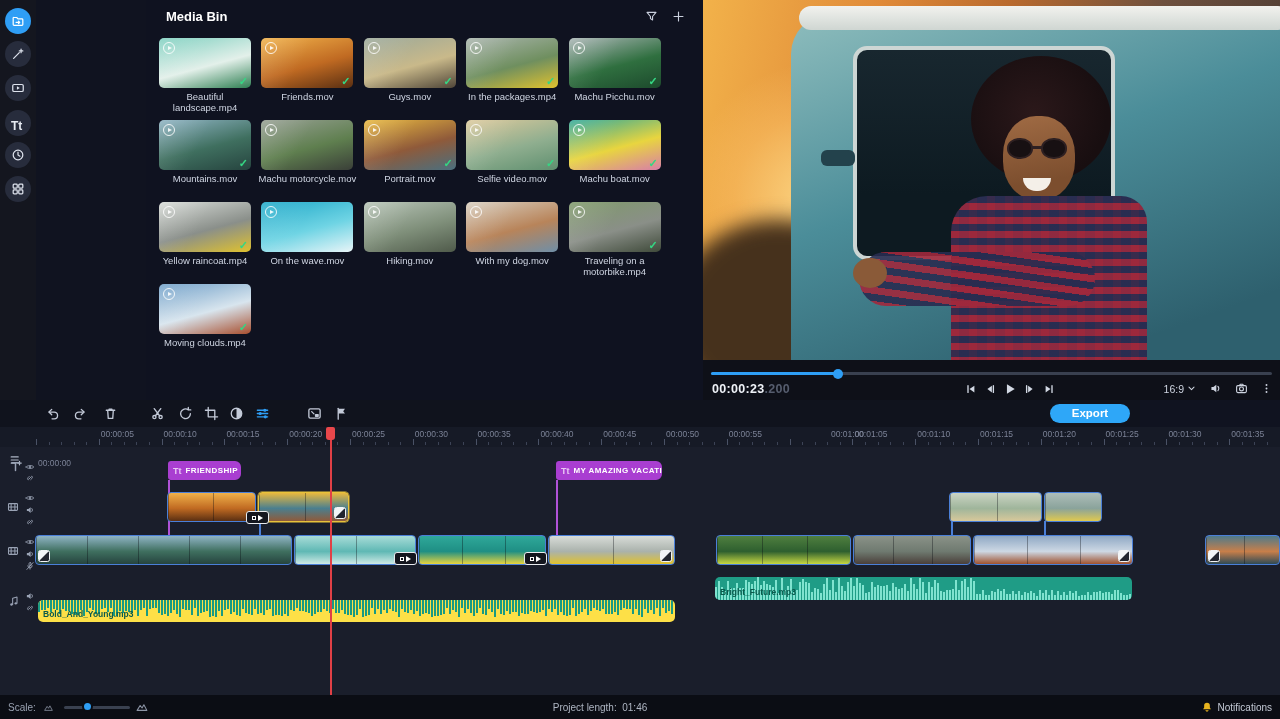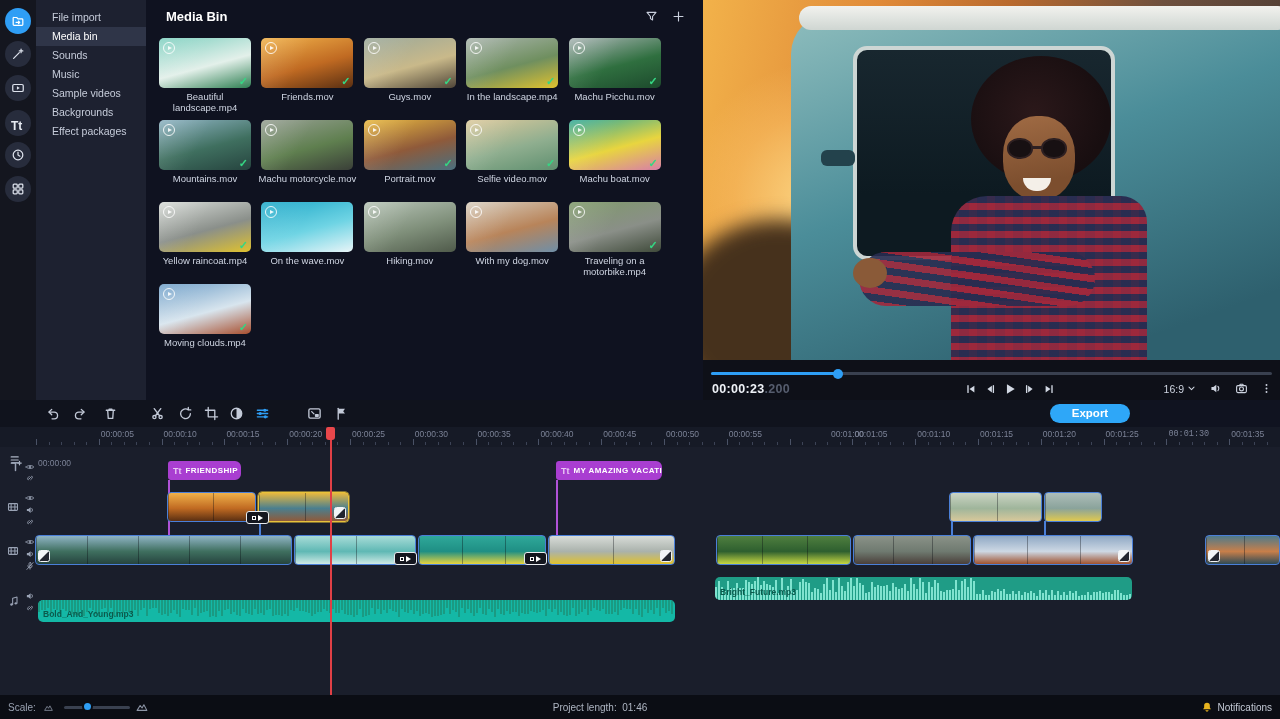--- a/index.html
+++ b/index.html
@@ -152,29 +152,20 @@
           <svg viewBox="0 0 16 16" fill="none" stroke="currentColor" stroke-width="1.4" stroke-linecap="round" stroke-linejoin="round">
             <rect x="2.5" y="2.5" width="4.6" height="4.6" rx="1"></rect>
             <rect x="8.9" y="2.5" width="4.6" height="4.6" rx="1"></rect>
             <rect x="2.5" y="8.9" width="4.6" height="4.6" rx="1"></rect>
             <rect x="8.9" y="8.9" width="4.6" height="4.6" rx="1"></rect>
           </svg>
         </span>
       </div>
     </aside>
 
-  <nav class="menu" id="menu" style="padding-top: 8px;">
-      <div class="menu-item">File import</div>
-      <div class="menu-item active">Media bin</div>
-      <div class="menu-item">Sounds</div>
-      <div class="menu-item">Music</div>
-      <div class="menu-item">Sample videos</div>
-      <div class="menu-item">Backgrounds</div>
-      <div class="menu-item">Effect packages</div>
-    </nav>
 
   <section class="bin">
     <div class="bin-title">Media Bin</div>
     <div class="bin-tools">
       <span class="ic">
           <svg viewBox="0 0 16 16" fill="none" stroke="currentColor" stroke-width="1.4" stroke-linecap="round" stroke-linejoin="round">
             <path d="M2.5 3h11L9.3 8v4.2L6.7 10.6V8z"></path>
           </svg>
         </span>
       <span class="ic">
@@ -203,21 +194,21 @@
             <span class="playc"></span>
             <span class="chk">✓</span>
           </div>
           <div class="cap">Guys.mov</div>
         </div>
         <div class="card" style="left: 316.2px; top: 38px;">
           <div class="thumb" style="background:linear-gradient(165deg,#aab5ae 0%,#6f8f5f 55%,#e0c22e 100%)">
             <span class="playc"></span>
             <span class="chk">✓</span>
           </div>
-          <div class="cap">In the landscape.mp4</div>
+          <div class="cap">In the packages.mp4</div>
         </div>
         <div class="card" style="left: 418.6px; top: 38px;">
           <div class="thumb" style="background:linear-gradient(165deg,#aab5b5 0%,#2f6f3f 55%,#1d4a2d 100%)">
             <span class="playc"></span>
             <span class="chk">✓</span>
           </div>
           <div class="cap">Machu Picchu.mov</div>
         </div>
         <div class="card" style="left: 9px; top: 120px;">
           <div class="thumb" style="background:linear-gradient(165deg,#8fb4c4 0%,#3f6f5f 55%,#26443f 100%)">
@@ -464,21 +455,21 @@
         <span class="r-label" style="left: 540.4px;">00:00:40</span>
         <span class="r-label" style="left: 603.2px;">00:00:45</span>
         <span class="r-label" style="left: 666px;">00:00:50</span>
         <span class="r-label" style="left: 728.8px;">00:00:55</span>
         <span class="r-label" style="left: 795px; margin-left: 36px;">00:01:00</span>
         <span class="r-label" style="left: 854.4px;">00:01:05</span>
         <span class="r-label" style="left: 917.2px;">00:01:10</span>
         <span class="r-label" style="left: 980px;">00:01:15</span>
         <span class="r-label" style="left: 1042.8px;">00:01:20</span>
         <span class="r-label" style="left: 1105.6px;">00:01:25</span>
-        <span class="r-label" style="left: 1168.4px; font-family: Liberation Mono, monospace;">00:01:30</span>
+        <span class="r-label" style="left: 1168.4px;">00:01:30</span>
         <span class="r-label" style="left: 1231.2px;">00:01:35</span>
         <div class="tick" style="left: 36px; top: 12px; height: 6px; background: rgb(74, 82, 102);"></div>
         <div class="tick" style="left: 48.56px; top: 15px; height: 3px;"></div>
         <div class="tick" style="left: 61.12px; top: 15px; height: 3px;"></div>
         <div class="tick" style="left: 73.68px; top: 15px; height: 3px;"></div>
         <div class="tick" style="left: 86.24px; top: 15px; height: 3px;"></div>
         <div class="tick" style="left: 98.8px; top: 12px; height: 6px; background: rgb(74, 82, 102);"></div>
         <div class="tick" style="left: 111.36px; top: 15px; height: 3px;"></div>
         <div class="tick" style="left: 123.92px; top: 15px; height: 3px;"></div>
         <div class="tick" style="left: 136.48px; top: 15px; height: 3px;"></div>
@@ -682,21 +673,21 @@
           <span class="ar"></span>
         </div>
         <div class="trans" style="left: 394px; top: 125px;">
           <span class="sq"></span>
           <span class="ar"></span>
         </div>
         <div class="trans" style="left: 524px; top: 125px;">
           <span class="sq"></span>
           <span class="ar"></span>
         </div>
-        <div class="audio-clip light" style="left: 38px; top: 173px; width: 637px; height: 22px; background: #14b8a6;">
+        <div class="audio-clip light" style="left: 38px; top: 173px; width: 637px; height: 22px; background: #fde047;">
           <div class="bars">
             <div class="bar" style="height: 12px; background: rgb(26, 154, 130);"></div>
             <div class="bar" style="height: 10px; background: rgb(26, 154, 130);"></div>
             <div class="bar" style="height: 10px; background: rgb(26, 154, 130);"></div>
             <div class="bar" style="height: 8px; background: rgb(26, 154, 130);"></div>
             <div class="bar" style="height: 12px; background: rgb(26, 154, 130);"></div>
             <div class="bar" style="height: 9px; background: rgb(26, 154, 130);"></div>
             <div class="bar" style="height: 10px; background: rgb(26, 154, 130);"></div>
             <div class="bar" style="height: 14px; background: rgb(26, 154, 130);"></div>
             <div class="bar" style="height: 9px; background: rgb(26, 154, 130);"></div>

